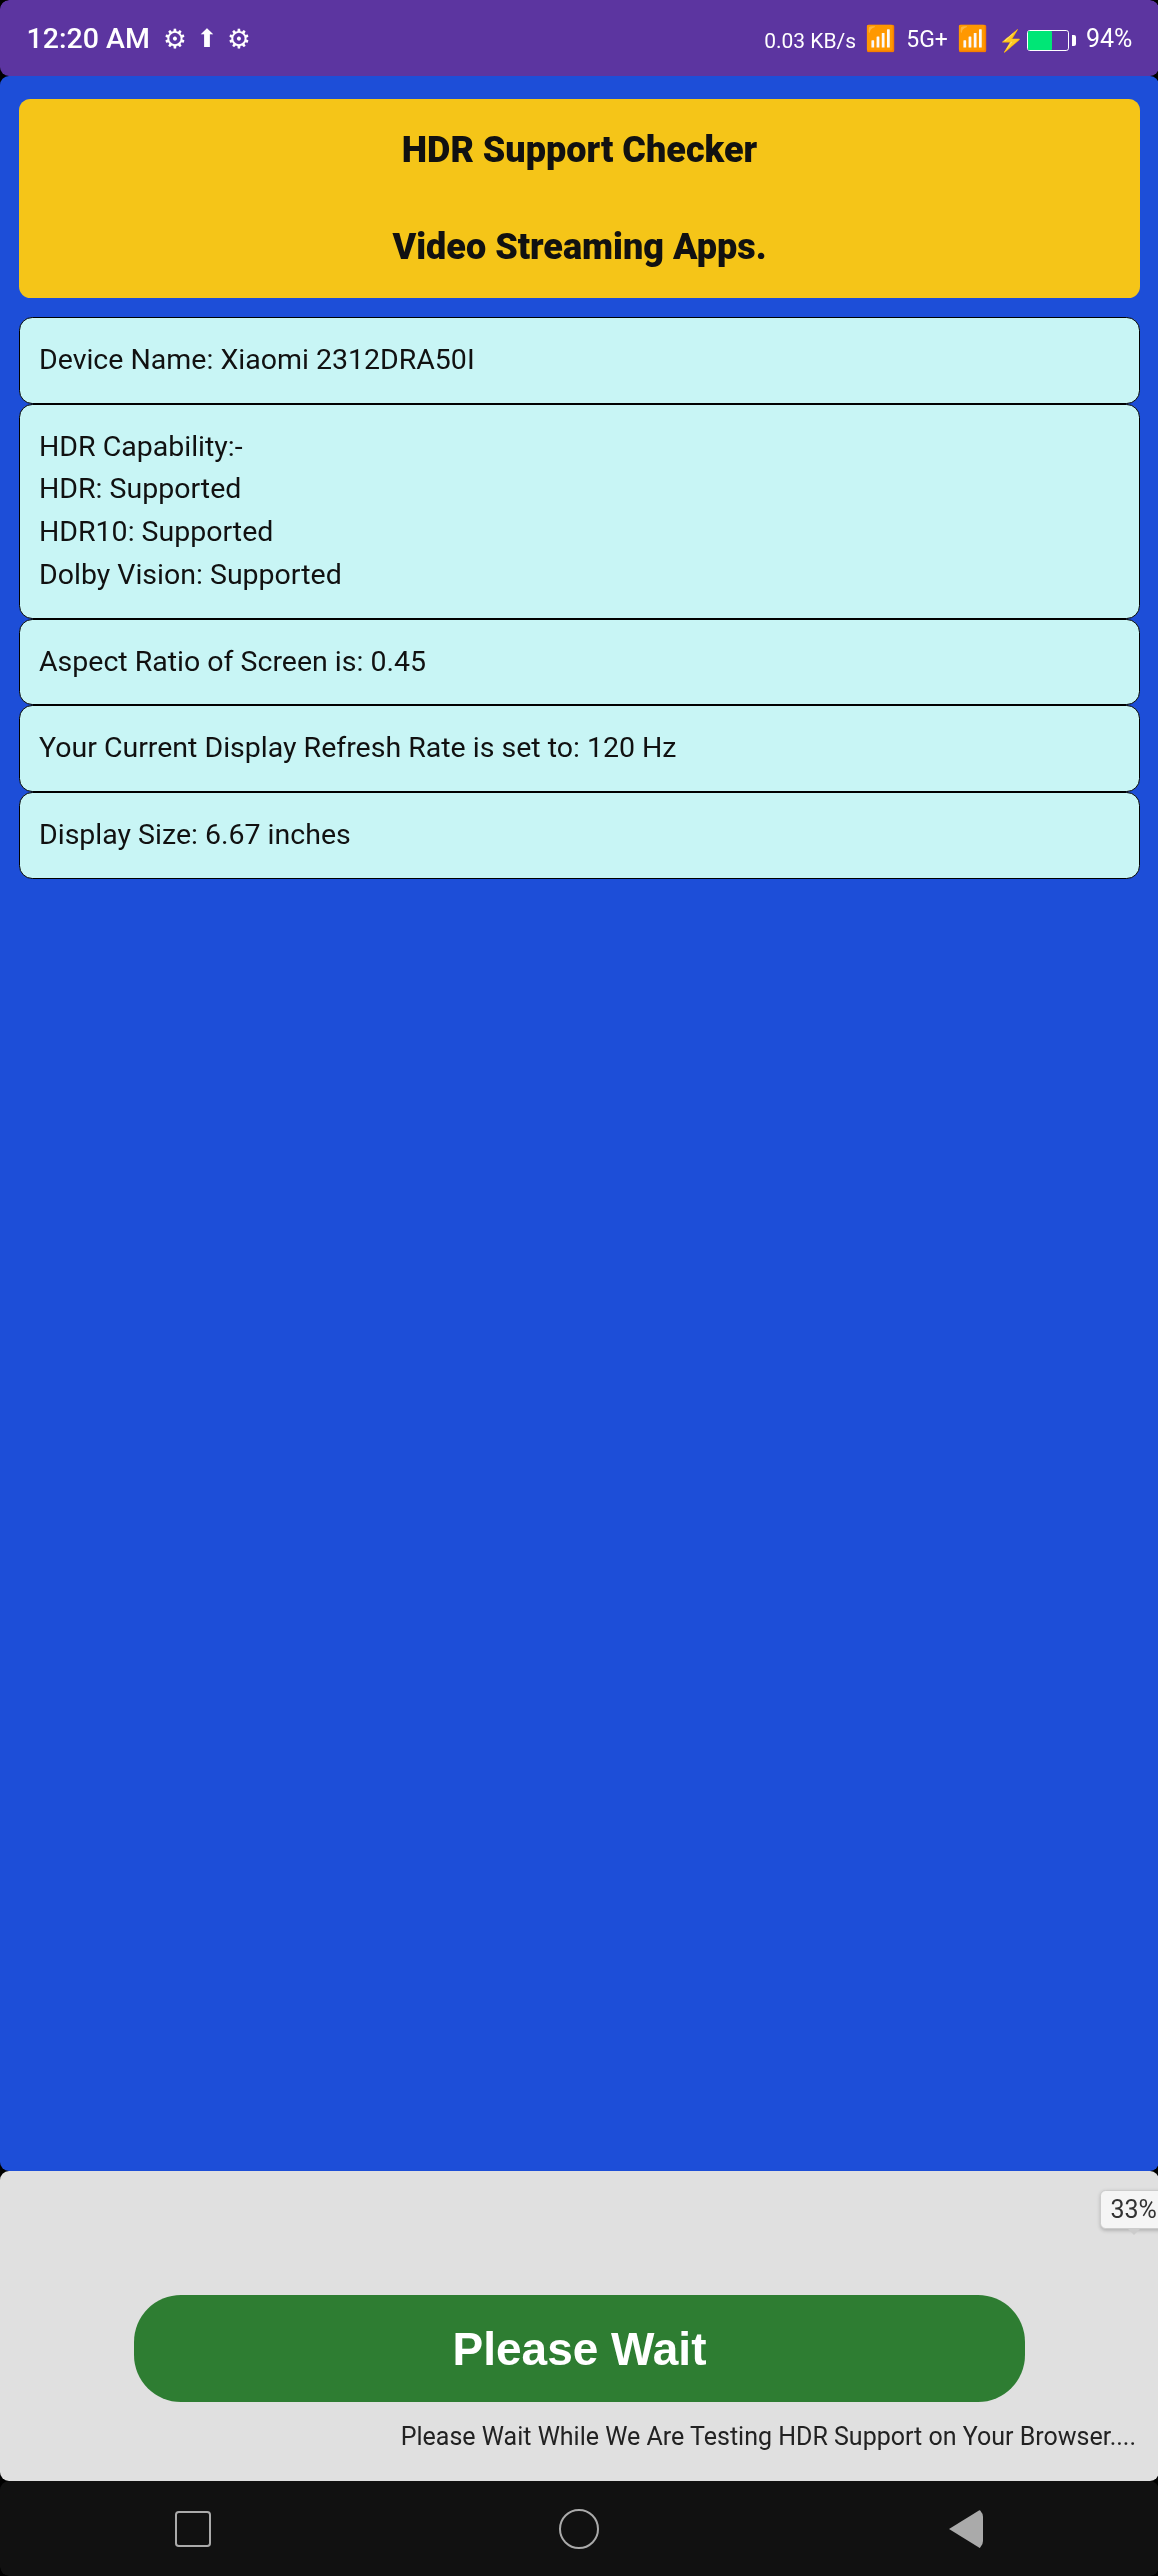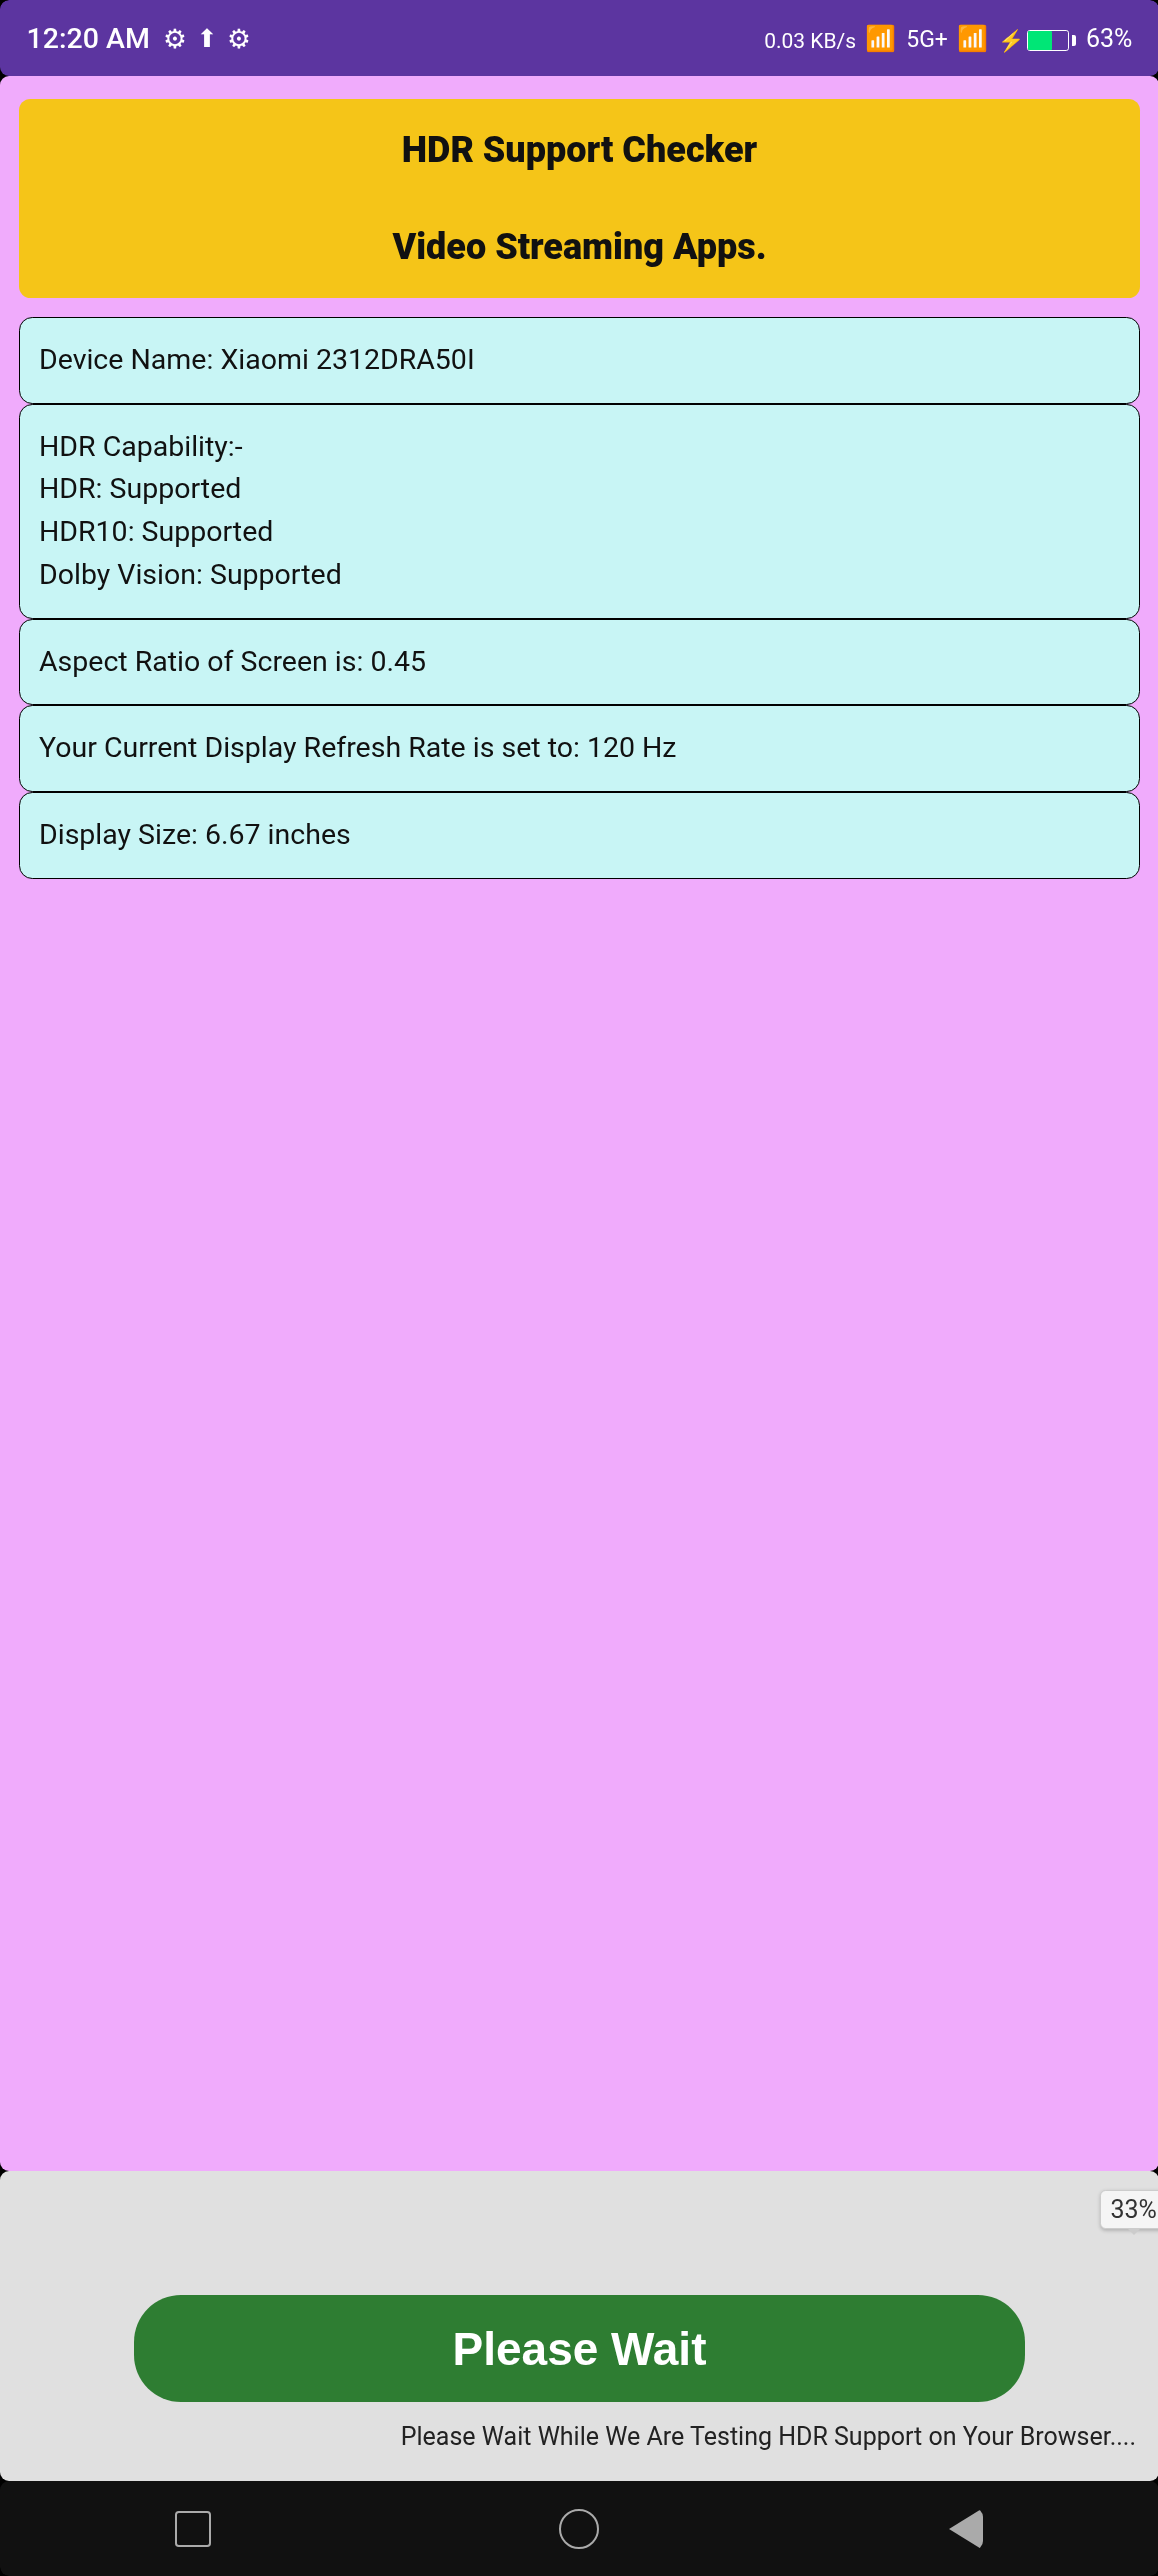--- a/index.html
+++ b/index.html
@@ -66,21 +66,21 @@
     }
     .battery-cap {
       width: 4.7px;
       height: 11.4px;
       background: white;
       border-radius: 0 1.9px 1.9px 0;
     }
 
     
     .main-content {
-      background: #f0abfc;
+      background: #1d4ed8;
       flex: 1;
       padding: 23px 19px;
       display: flex;
       flex-direction: column;
       gap: 0;
     }
 
     
     .header-banner {
       background: #f5c518;
@@ -242,21 +242,21 @@
     <span>📶</span>
     <span style="font-size:23px;">5G+</span>
     <span>📶</span>
     <div class="battery-icon">
       <span style="color:#00e676;font-size:21px;">⚡</span>
       <div class="battery-body">
         <div class="battery-fill"></div>
       </div>
       <div class="battery-cap"></div>
     </div>
-    <span style="font-size:25px;">63%</span>
+    <span style="font-size:25px;">94%</span>
   </div>
 </div>
 
 <div class="main-content">
 
   <div class="header-banner">
     <div class="header-banner-text">
       <strong>HDR Support Checker</strong><br>
       <br>
       <strong>Video Streaming Apps.</strong>

